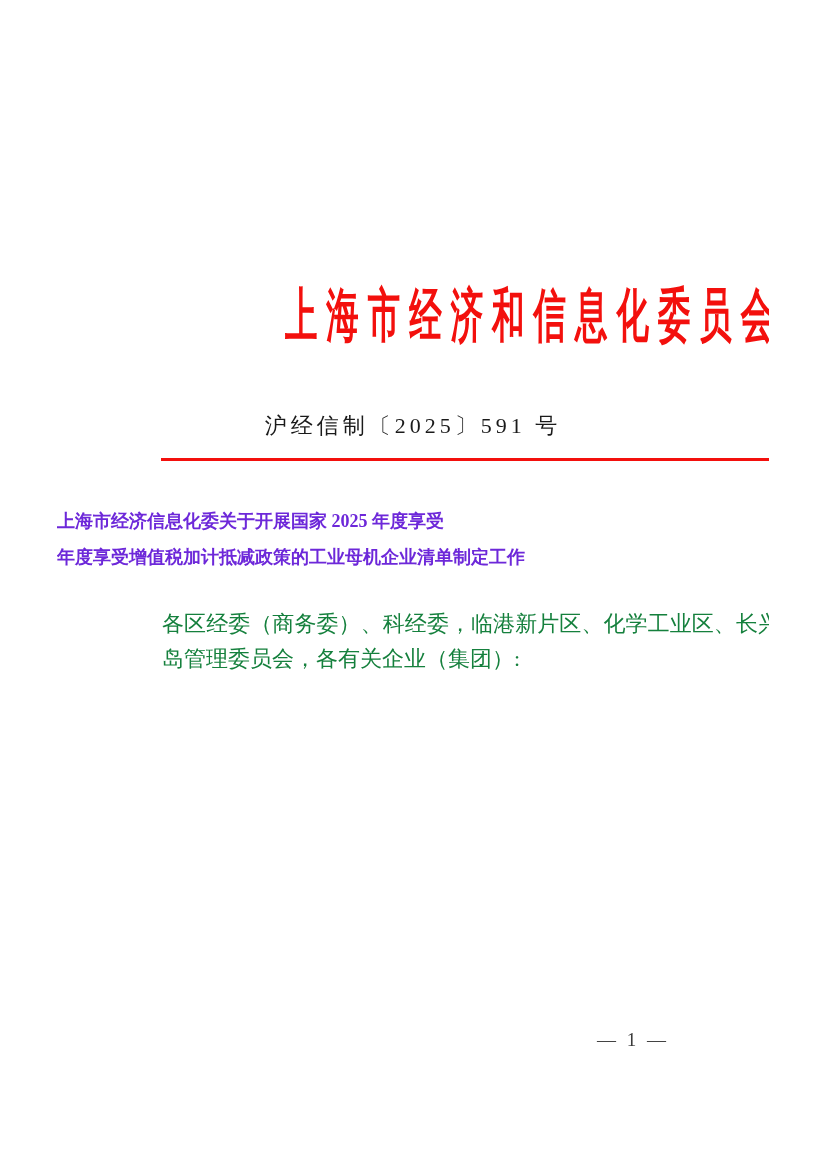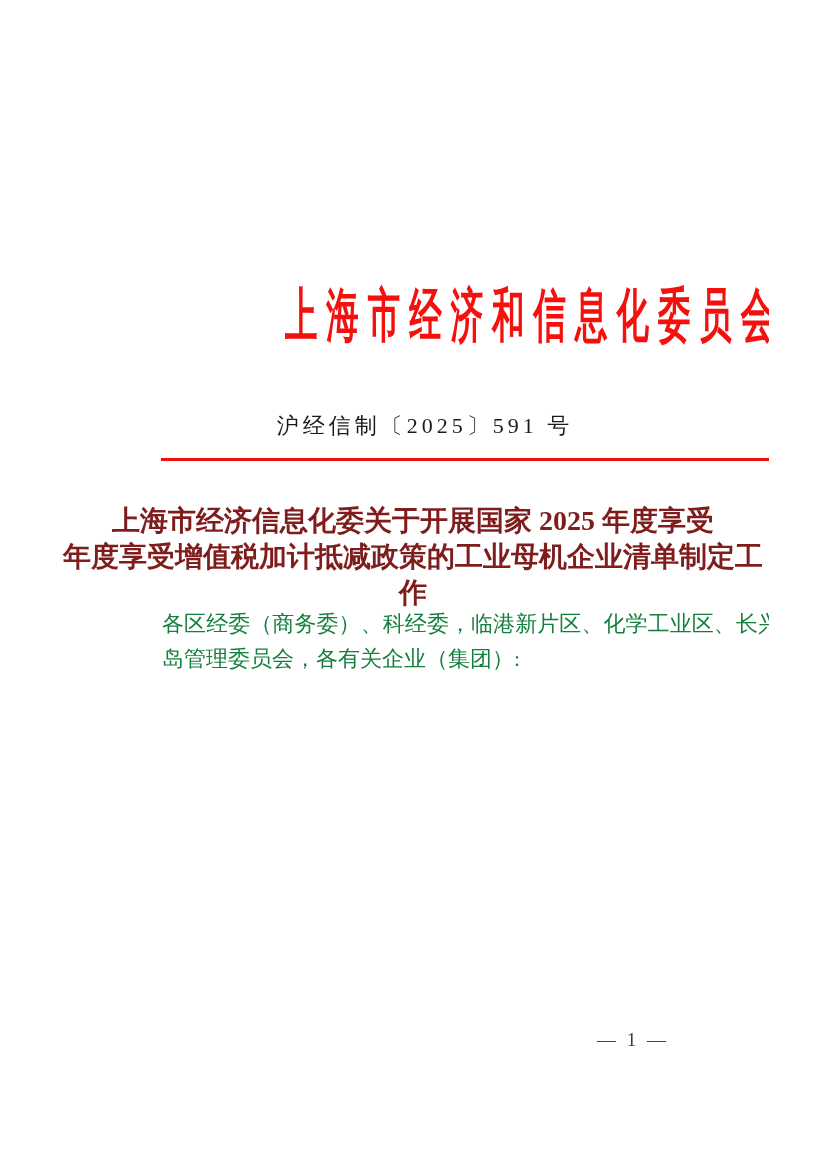--- a/index.html
+++ b/index.html
@@ -33,21 +33,21 @@
     font-weight: bold;
     color: var(--accent-red, #f3100d);
     letter-spacing: 16px;
     transform: scaleX(0.56);
     transform-origin: 50% 50%;
   }
   
   .doc-no {
     position: absolute;
     top: 399px;
-    left: 12px;
+    left: 0;
     width: 100%;
     text-align: center;
     font-size: 22px;
     line-height: 30px;
     letter-spacing: 4px;
     color: #1a1a1a;
   }
   
   .red-rule {
     position: absolute;
@@ -56,25 +56,25 @@
     width: 620px;
     height: 3px;
     background: var(--accent-red, #f3100d);
   }
   
   .title {
     position: absolute;
     top: 491px;
     left: 0;
     width: 100%;
-    text-align: center;
-    font-size: 28px;
+    text-align: left;
+    font-size: 18px;
     line-height: 36px;
     font-weight: bold;
-    color: #7f1d1d;
+    color: #6d28d9;
   }
   
   .body-text {
     position: absolute;
     top: 595px;
     left: 105px;
     width: 618px;
     font-size: 22px;
     line-height: 34.6px;
     text-align: justify;

